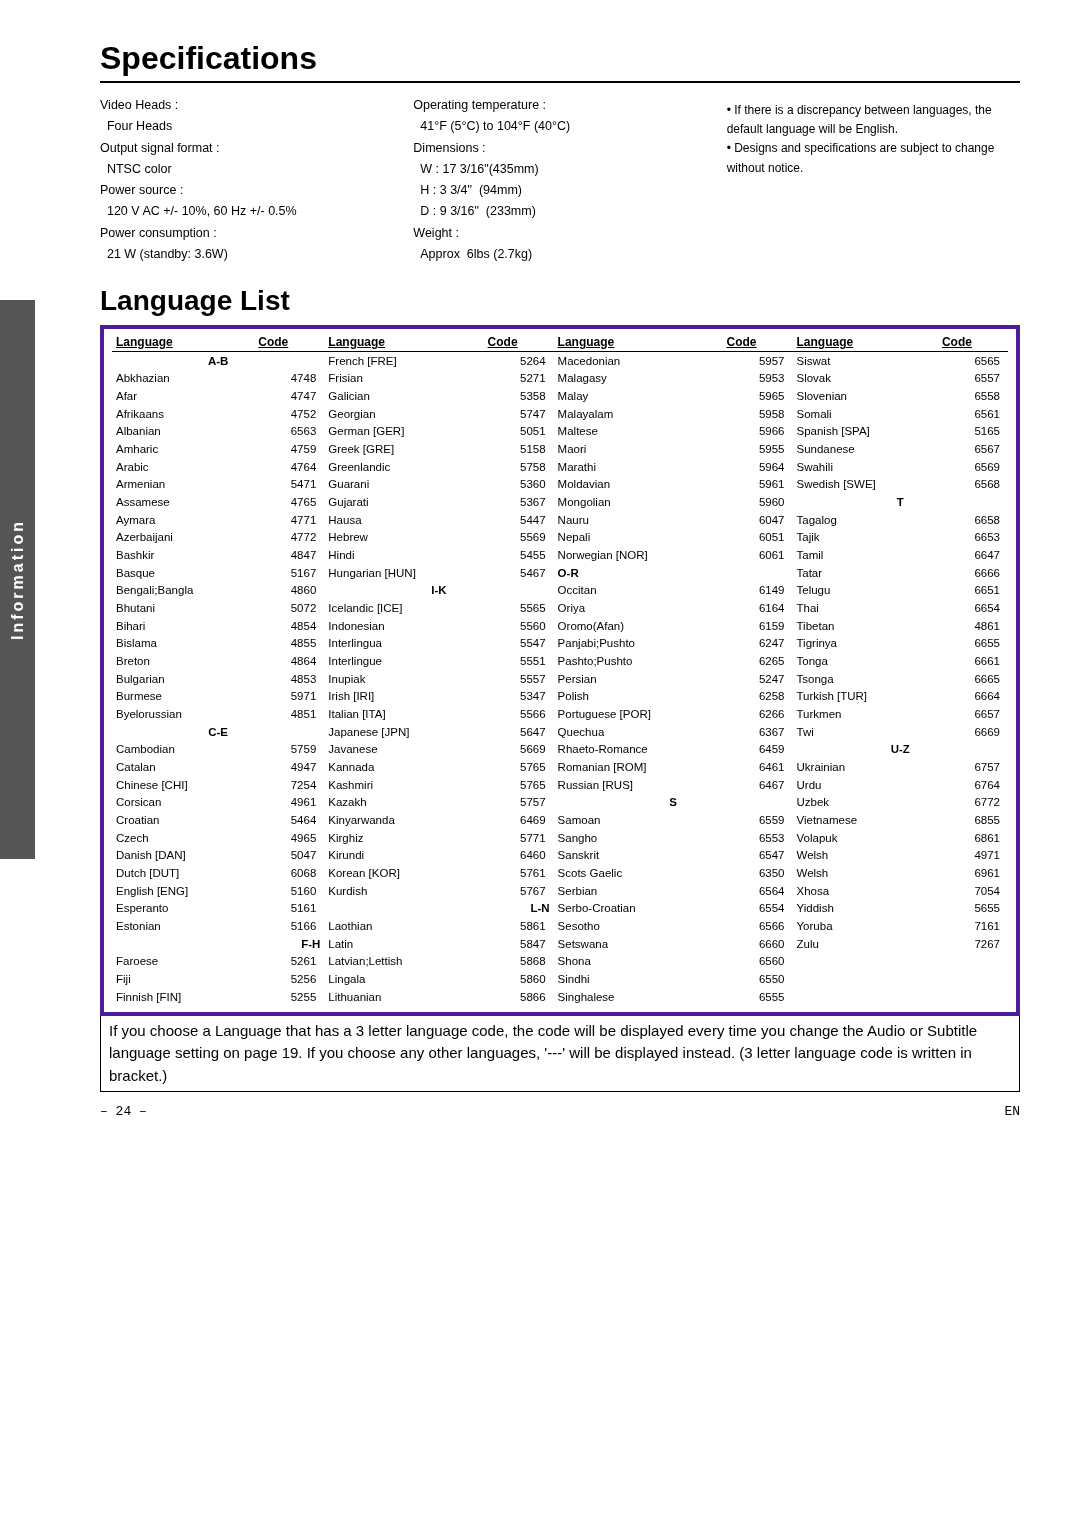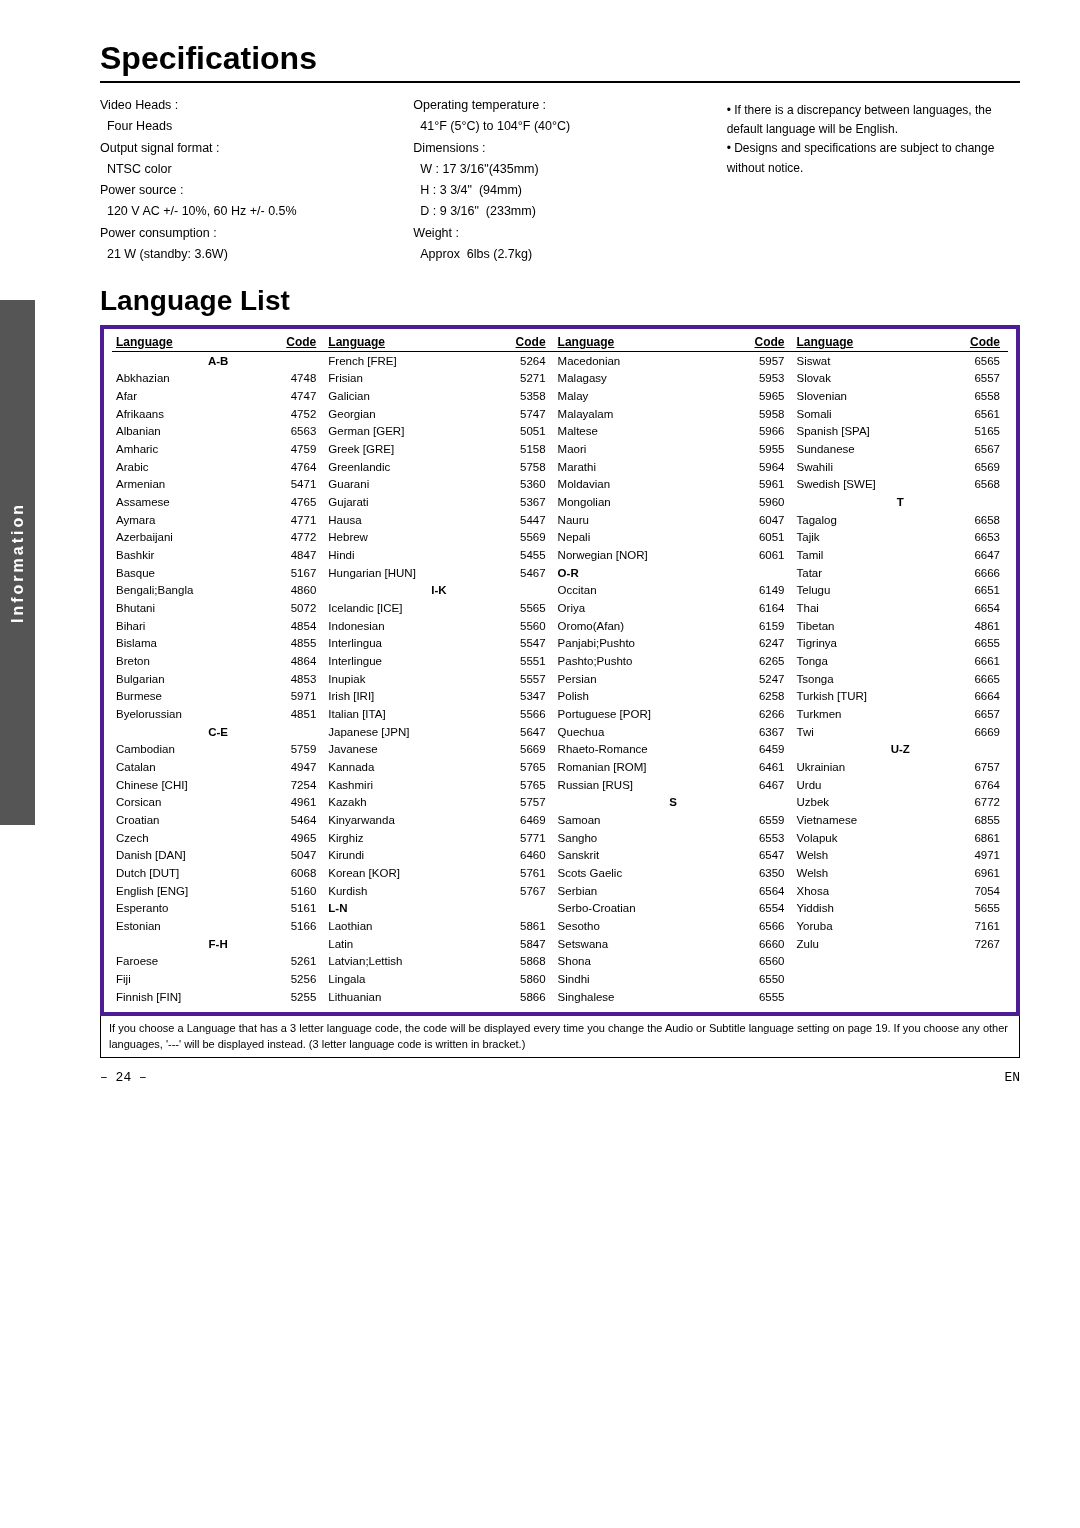--- a/index.html
+++ b/index.html
@@ -61,40 +61,40 @@
     .lang-table th {
       font-size: 12px;
       font-weight: bold;
       text-decoration: underline;
       text-align: left;
       padding: 0 4px 2px 4px;
       border-bottom: 1px solid #000;
     }
 
     .lang-table th.code-col {
-      text-align: right;
+      text-align: left;
       padding-right: 8px;
     }
 
     .lang-table td {
       padding: 0.5px 4px;
       vertical-align: top;
       line-height: 1.45;
     }
 
     .lang-table td.code {
       text-align: right;
       padding-right: 8px;
     }
 
     .lang-note {
       border: 1px solid #000;
       border-top: none;
       padding: 4px 8px;
-      font-size: 11px;
+      font-size: 15px;
       line-height: 1.5;
     }
 
     
     .page-footer {
       display: flex;
       justify-content: space-between;
       align-items: center;
       margin-top: 12px;
       font-size: 13px;
@@ -484,38 +484,38 @@
                 <td>Kurdish</td>
                 <td class="code">5767</td>
                 <td>Serbian</td>
                 <td class="code">6564</td>
                 <td>Xhosa</td>
                 <td class="code">7054</td>
               </tr>
               <tr>
                 <td>Esperanto</td>
                 <td class="code">5161</td>
-                <td colspan="2" style="text-align: left; font-weight: bold;">L-N</td>
+                <td colspan="2" style="text-align: right; font-weight: bold;">L-N</td>
                 <td>Serbo-Croatian</td>
                 <td class="code">6554</td>
                 <td>Yiddish</td>
                 <td class="code">5655</td>
               </tr>
               <tr>
                 <td>Estonian</td>
                 <td class="code">5166</td>
                 <td>Laothian</td>
                 <td class="code">5861</td>
                 <td>Sesotho</td>
                 <td class="code">6566</td>
                 <td>Yoruba</td>
                 <td class="code">7161</td>
               </tr>
               <tr>
-                <td colspan="2" style="text-align: center; font-weight: bold;">F-H</td>
+                <td colspan="2" style="text-align: right; font-weight: bold;">F-H</td>
                 <td>Latin</td>
                 <td class="code">5847</td>
                 <td>Setswana</td>
                 <td class="code">6660</td>
                 <td>Zulu</td>
                 <td class="code">7267</td>
               </tr>
               <tr>
                 <td>Faroese</td>
                 <td class="code">5261</td>

